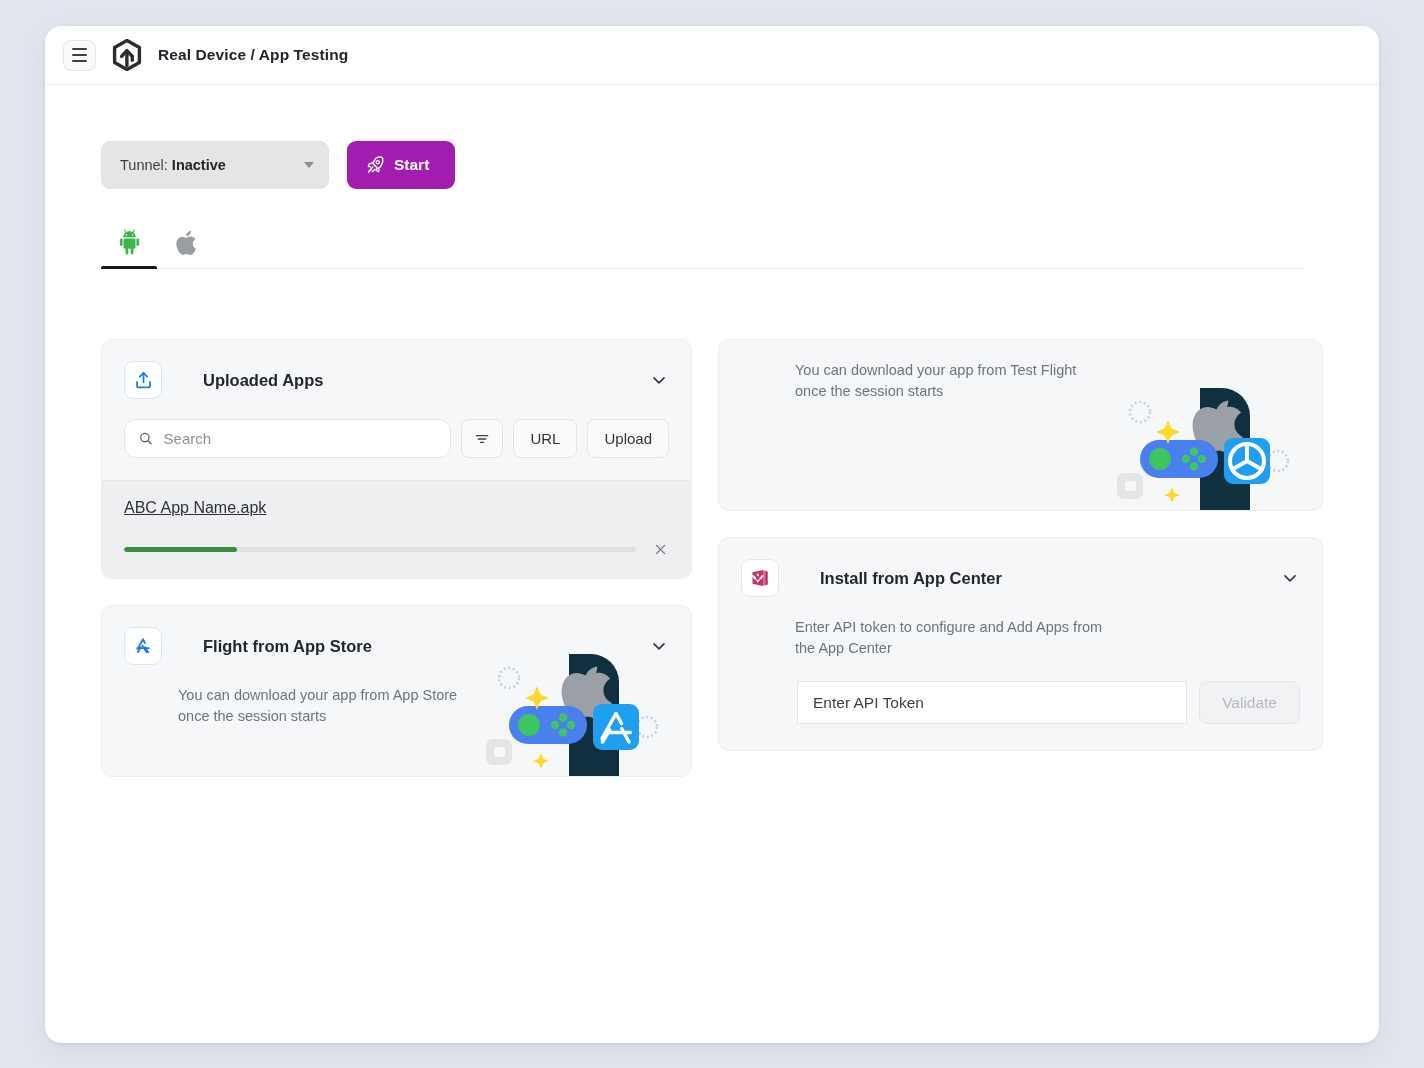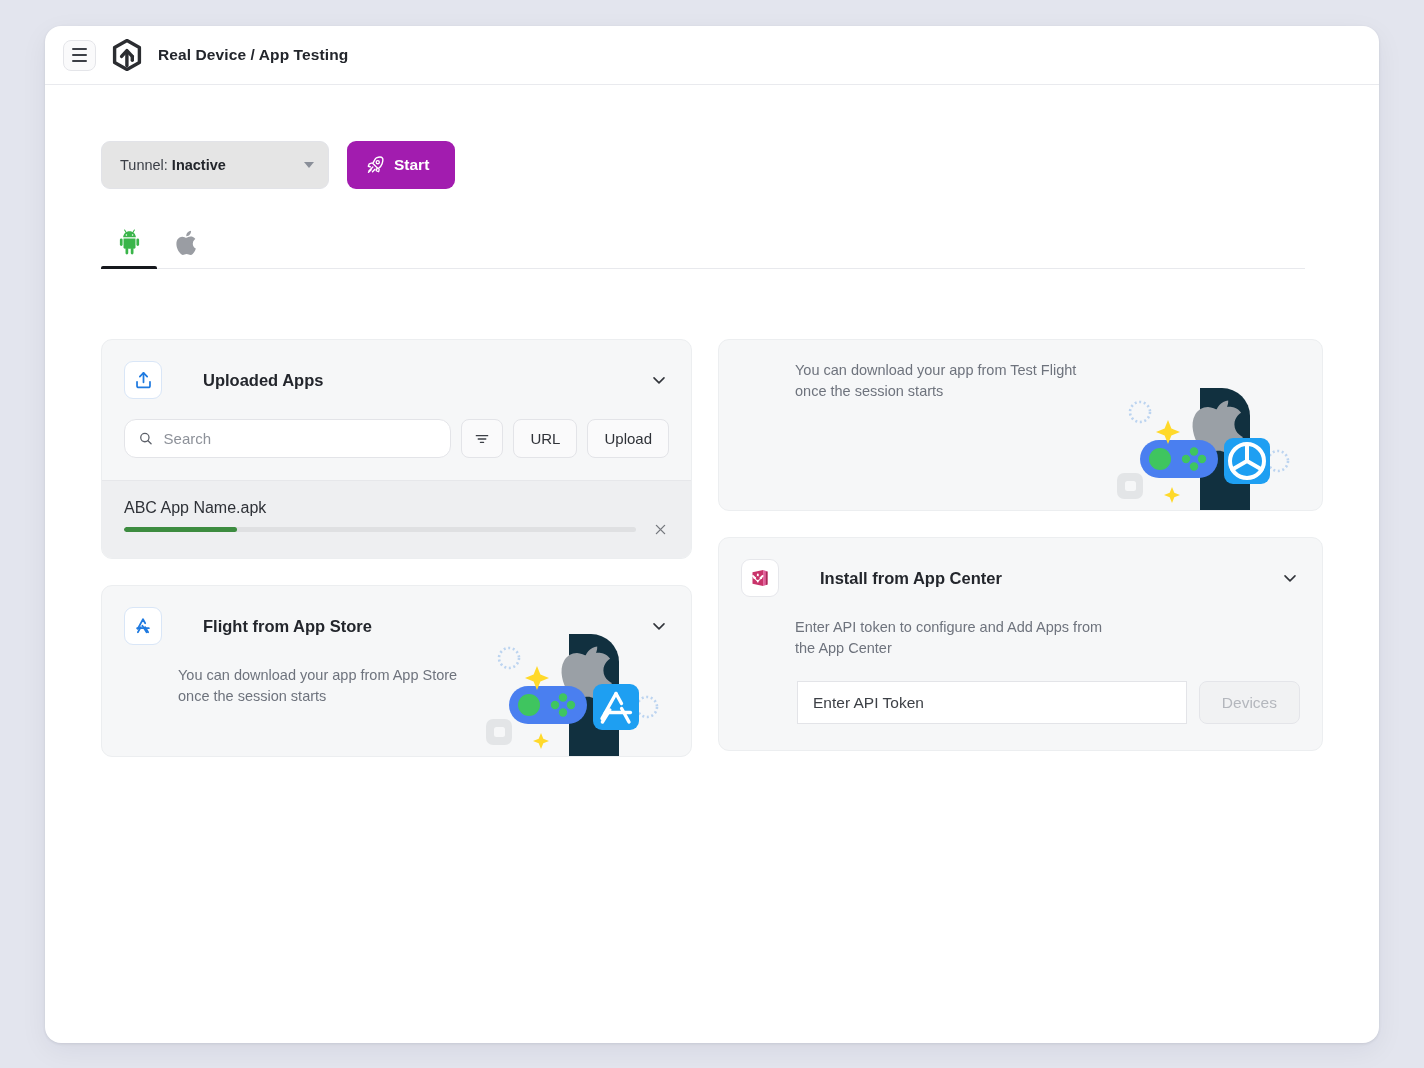--- a/index.html
+++ b/index.html
@@ -164,21 +164,21 @@
     background: #fafafb; border: 1px solid #e3e4e8; border-radius: 8px;
     font-size: 15px; color: #2f3238; font-weight: 400;
     font-family: inherit; cursor: pointer;
     display: flex; align-items: center;
   }
   .upload-row {
     background: #eeeff1;
     border-top: 1px solid #e6e7ea;
     padding: 18px 22px 20px 22px;
   }
-  .upload-name { font-size: 16px; color: #2e3137; margin-bottom: 4px; }
+  .upload-name { font-size: 16px; color: #2e3137; margin-bottom: 24px; text-decoration: underline; }
   .progress-line { display: flex; align-items: center; gap: 16px; }
   .progress-track {
     flex: 1; height: 5px; background: #dfe0e2; border-radius: 3px; overflow: hidden;
   }
   .progress-fill { height: 100%; background: #3d8c40; border-radius: 3px; }
   .x-btn { cursor: pointer; display: flex; }
 
   
   .illus-card { min-height: 172px; }
   .illus { position: absolute; right: 12px; bottom: 0; z-index: 1; }
@@ -411,19 +411,19 @@
             </div>
             <div class="card-title">Install from App Center</div>
             <svg class="chev" width="20" height="20" viewBox="0 0 24 24">
               <path d="M6 9.4 12 15.4 18 9.4" fill="none" stroke="#32353b" stroke-width="1.9" stroke-linecap="round" stroke-linejoin="round"></path>
             </svg>
           </div>
           <div class="card-desc">Enter API token to configure and Add Apps from the App Center</div>
 
           <div class="token-row">
             <input class="token-input" type="text" placeholder="Enter API Token" style="">
-            <button class="validate-btn">Devices</button>
+            <button class="validate-btn">Validate</button>
           </div>
         </div>
       </div>
     </div>
   </div>
 </div>
 
 </body></html>

